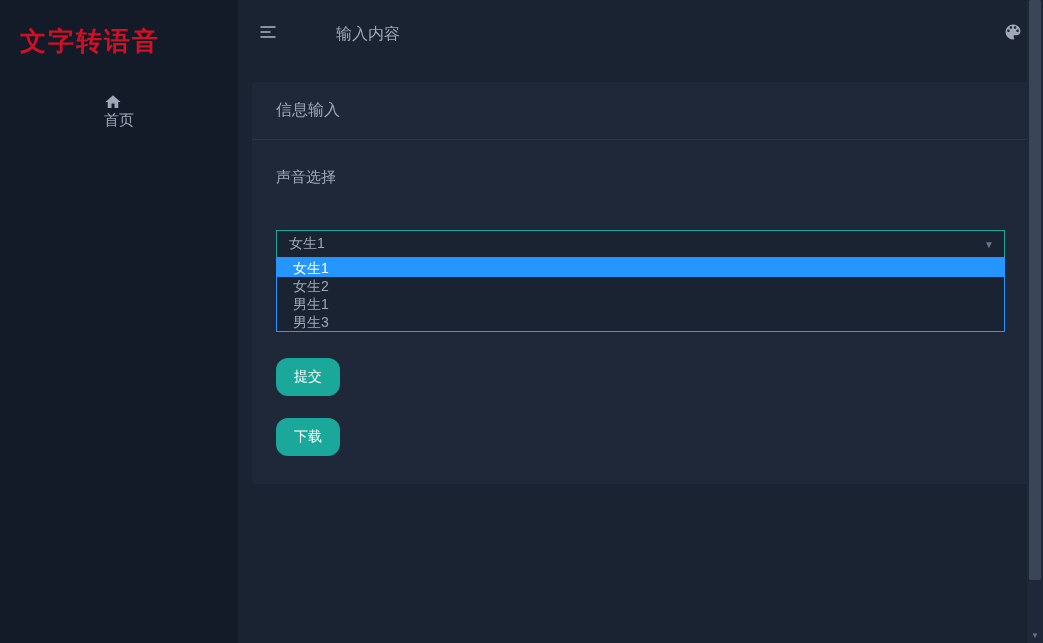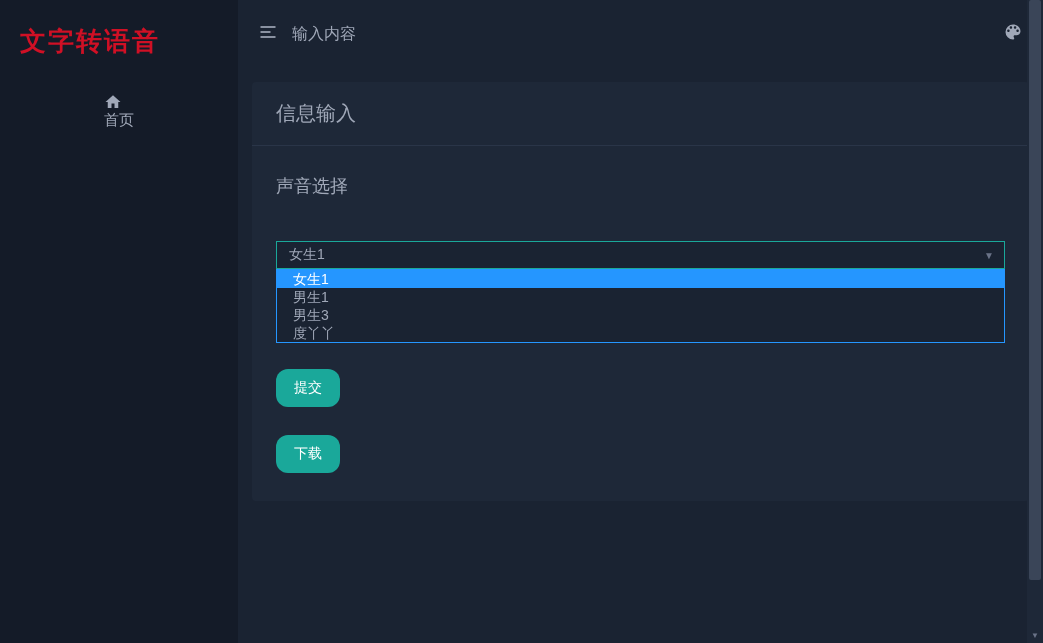--- a/index.html
+++ b/index.html
@@ -50,20 +50,21 @@
       flex-direction: column;
       overflow-y: auto;
     }
     .topbar {
       height: 68px;
       background: #1a2332;
       display: flex;
       align-items: center;
       padding: 0 20px;
       border-bottom: 0;
+      gap: 44px;
     }
     .menu-toggle {
       cursor: pointer;
       margin-right: 14px;
     }
     .breadcrumb {
       font-size: 16px;
       color: #a0a8b8;
     }
     .theme-icon {
@@ -73,33 +74,33 @@
     .content {
       padding: 14px;
       flex: 1;
     }
     .card {
       background: #1e2838;
       border-radius: 4px;
     }
     .card-header {
       padding: 18px 24px;
-      font-size: 20px;
+      font-size: 16px;
       color: #a0a8b8;
       border-bottom: 1px solid #2a3548;
     }
     .card-body {
       padding: 28px 24px;
     }
     .form-group {
       margin-bottom: 20px;
     }
     .form-label {
       display: block;
-      font-size: 18px;
+      font-size: 15px;
       color: #a0a8b8;
       margin-bottom: 8px;
     }
     .select-wrapper {
       position: relative;
       margin-top: 43px;
     }
     .select-display {
       border: 1px solid #1aa89a;
       background: #1a2332;
@@ -149,21 +150,21 @@
       padding: 10px 18px;
       background: #1aa89a;
       color: #fff;
       border: none;
       font-size: 14px;
       cursor: pointer;
       border-radius: 12px;
       margin-top: 6px;
     }
     .btn-secondary {
-      margin-top: 28px;
+      margin-top: 22px;
     }
     .scrollbar {
       position: absolute;
       right: 0;
       top: 0;
       width: 16px;
       height: 100%;
       background: #1e2838;
     }
     .scrollbar-track {
@@ -233,23 +234,23 @@
 
           <div class="form-group">
             <label class="form-label">声音选择</label>
             <div class="select-wrapper">
               <div class="select-display">
                 <span>女生1</span>
                 <span class="select-arrow">▼</span>
               </div>
               <div class="dropdown">
                 <div class="dropdown-option selected">女生1</div>
+                <div class="dropdown-option">女生2</div>
                 <div class="dropdown-option">男生1</div>
                 <div class="dropdown-option">男生3</div>
-                <div class="dropdown-option">度丫丫</div>
               </div>
             </div>
           </div>
 
 
           <div>
             <button class="btn">提交</button>
           </div>
           <div>
             <button class="btn btn-secondary">下载</button>

